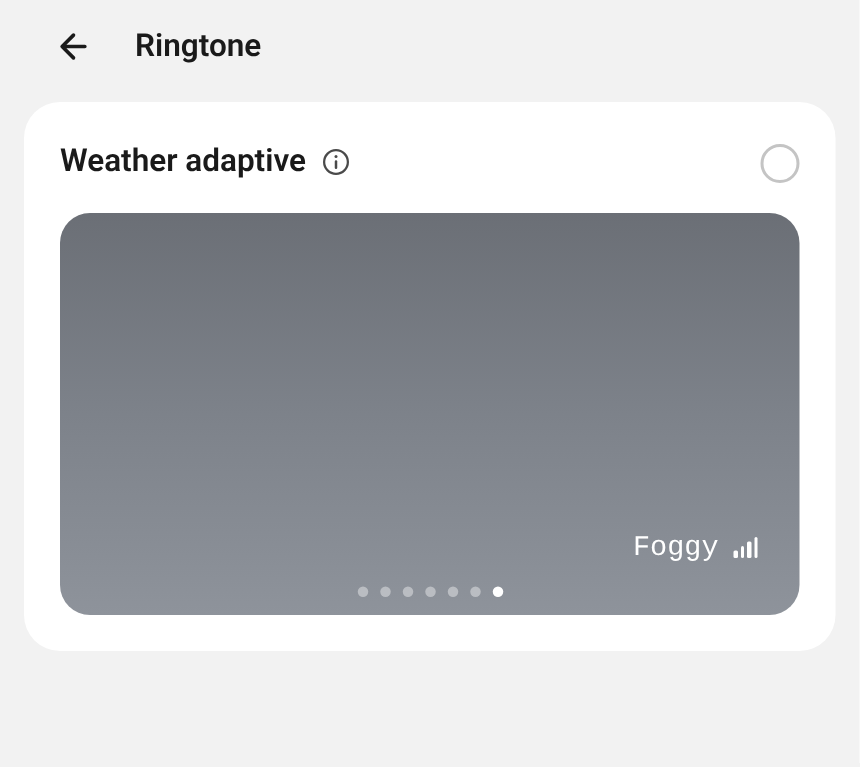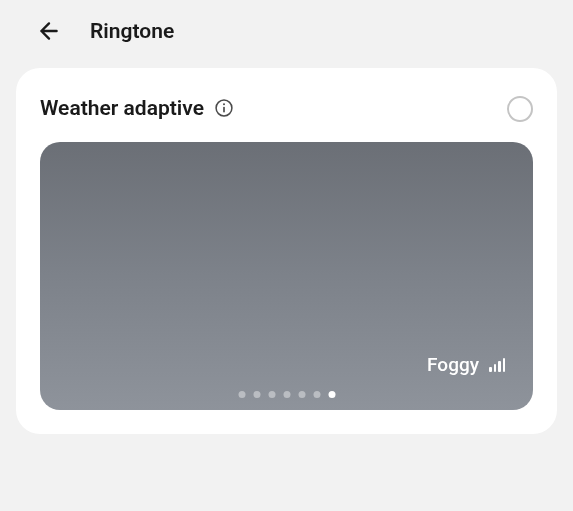--- a/index.html
+++ b/index.html
@@ -70,20 +70,21 @@
       border-radius: 50%;
       cursor: pointer;
     }
     .weather-preview {
       position: relative;
       width: 100%;
       height: 268px;
       border-radius: 20px;
       background: linear-gradient(180deg, #6b6f76 0%, #7d828a 50%, #8e939b 100%);
       overflow: hidden;
+      font-family: Liberation Mono, monospace;
     }
     .weather-label-wrap {
       position: absolute;
       bottom: 34px;
       right: 28px;
       display: flex;
       align-items: center;
       gap: 10px;
     }
     .weather-label {

